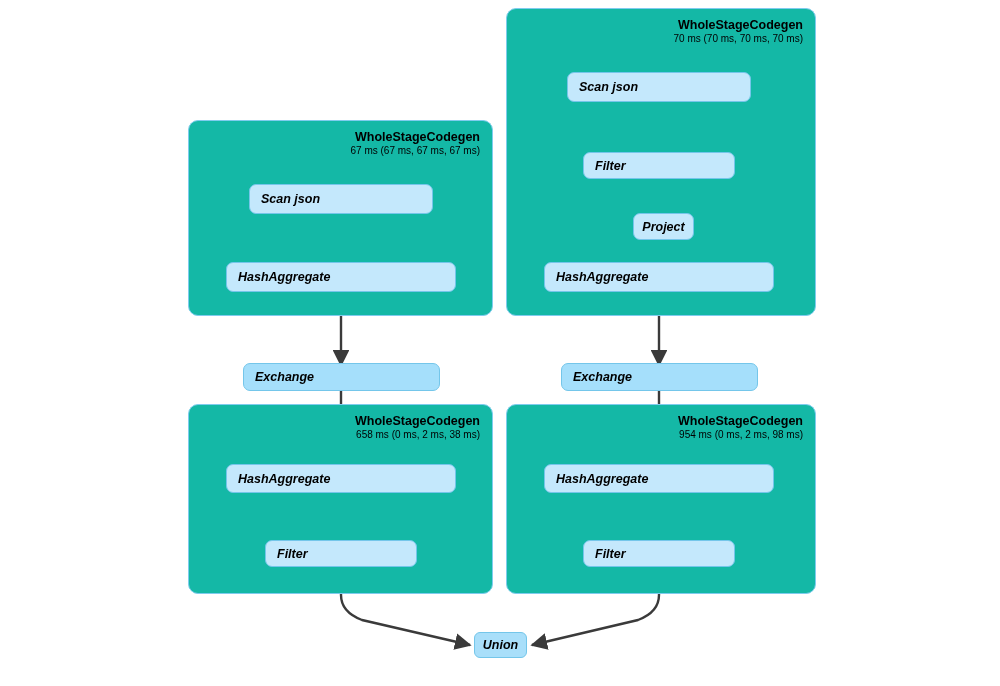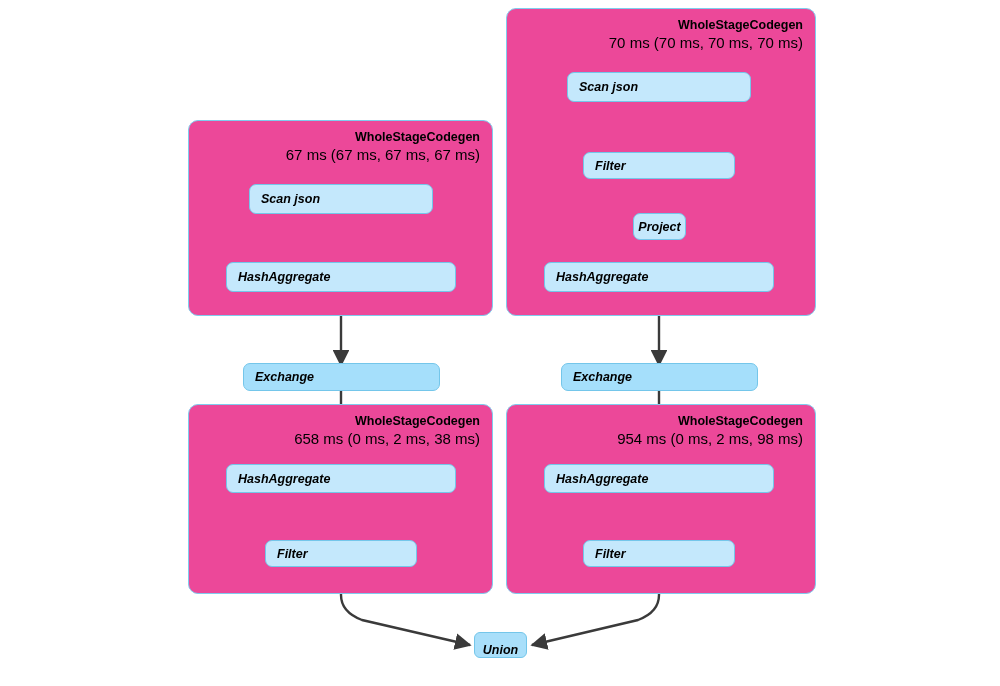--- a/index.html
+++ b/index.html
@@ -24,40 +24,40 @@
     position: absolute;
     left: 0;
     top: 0;
     width: 1000px;
     height: 686px;
     pointer-events: none;
   }
   
   .cluster {
     position: absolute;
-    background: #ec4899;
+    background: #14b8a6;
     border: 1px solid #7FCCEE;
     border-radius: 10px;
     box-sizing: border-box;
   }
   .cluster-label {
     position: absolute;
     right: 12px;
     top: 8px;
     text-align: right;
     line-height: 1.28;
   }
   .cluster-title {
     font-size: 12.5px;
     font-weight: bold;
     color: #000000;
     white-space: nowrap;
   }
   .cluster-metrics {
-    font-size: 15px;
+    font-size: 10px;
     font-weight: normal;
     color: #000000;
     white-space: nowrap;
   }
   
   .node {
     position: absolute;
     box-sizing: border-box;
     border-radius: 7px;
     display: flex;
@@ -74,21 +74,20 @@
   }
   .node.inner {
     background: #C4E8FC;
   }
   .node.exchange {
     background: #A5DFFB;
   }
   .node.union {
     background: #A9DFFA;
     border-radius: 6px;
-    align-items: flex-end;
   }
   .node.union .node-label {
     padding-left: 0;
     width: 100%;
     text-align: center;
   }
   .node.compact .node-label {
     padding-left: 0;
     width: 100%;
     text-align: center;
@@ -141,21 +140,21 @@
       <div class="cluster-title">WholeStageCodegen</div>
       <div class="cluster-metrics">70 ms (70 ms, 70 ms, 70 ms)</div>
     </div>
   </div>
   <div class="node inner" style="left:567px; top:72px; width:184px; height:30px;">
     <span class="node-label">Scan json</span>
   </div>
   <div class="node inner" style="left:583px; top:152px; width:152px; height:27px;">
     <span class="node-label">Filter</span>
   </div>
-  <div class="node inner compact" style="left:633px; top:213px; width:53px; height:27px;">
+  <div class="node inner compact" style="left:633px; top:213px; width:61px; height:27px;">
     <span class="node-label">Project</span>
   </div>
   <div class="node inner" style="left:544px; top:262px; width:230px; height:30px;">
     <span class="node-label">HashAggregate</span>
   </div>
 
   <div class="node exchange" style="left:243px; top:363px; width:197px; height:28px;">
     <span class="node-label">Exchange</span>
   </div>
   <div class="node exchange" style="left:561px; top:363px; width:197px; height:28px;">

